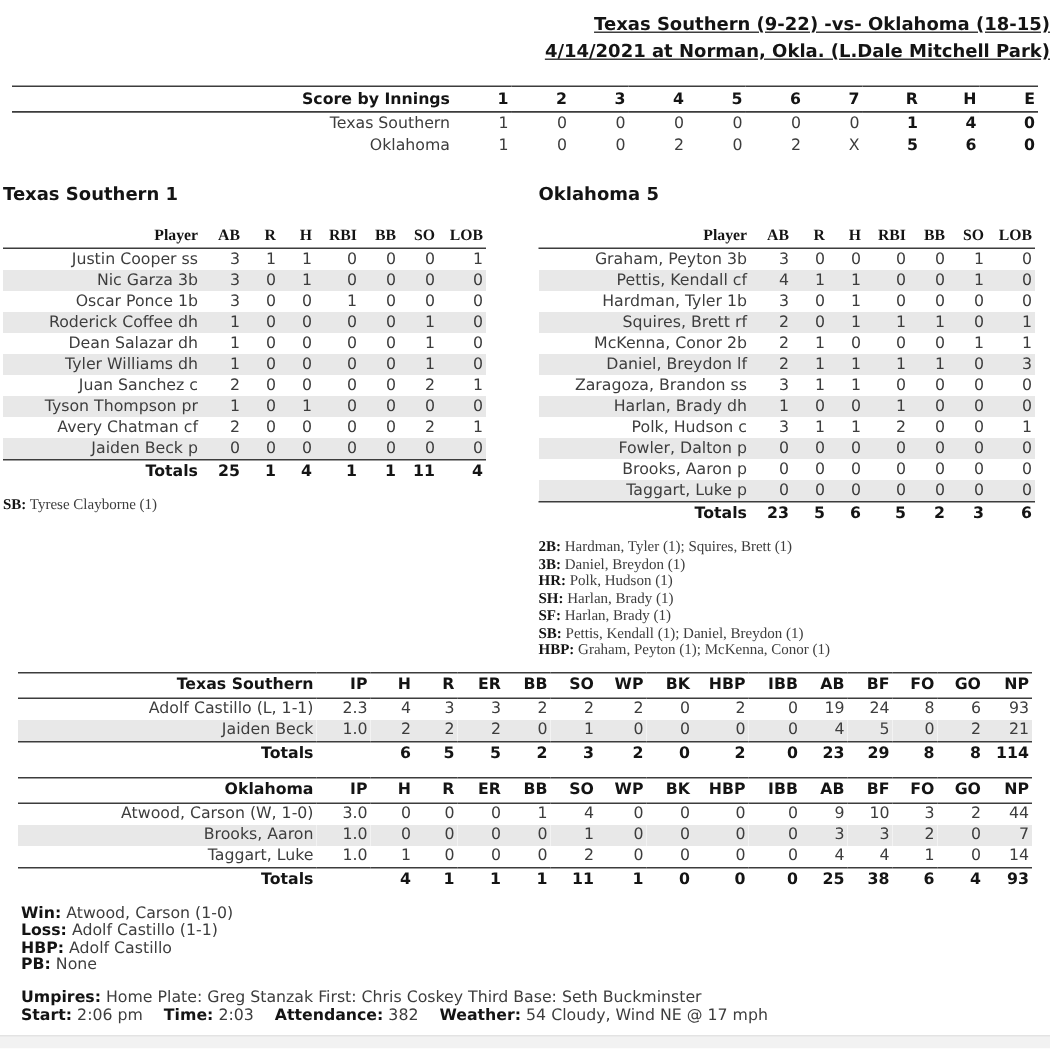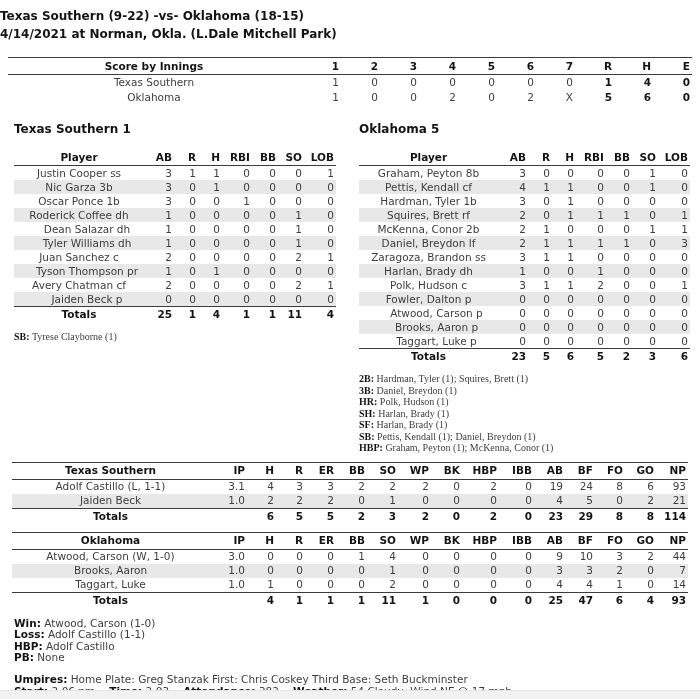--- a/index.html
+++ b/index.html
@@ -1,43 +1,43 @@
 <!DOCTYPE html>
 <html style="--stripe: #e8e8e8; --text: #3d3d3d; --strong: #141414; --line: #3c3c3c; --footer_strip: #f2f2f2;"><head>
 <meta charset="utf-8">
 <style>
   html,body{margin:0;padding:0;}
   body{
     width:700px;height:699px;position:relative;overflow:hidden;background:#fff;
     font-family:"DejaVu Sans","Liberation Sans",sans-serif;
     color:var(--text,#3d3d3d);
   }
-  .title-block{text-align:left;padding-top:7px;}
+  .title-block{text-align:right;padding-top:7px;text-decoration:underline;}
   .title-line{font-weight:bold;color:var(--strong,#141414);font-size:12px;line-height:18px;}
 
   table{border-collapse:collapse;table-layout:fixed;}
   th,td{padding:0 2px 0 0;font-size:10.5px;line-height:13px;white-space:nowrap;overflow:hidden;}
-  .name{text-align:center;}
+  .name{text-align:right;}
   .num{text-align:right;}
   th{font-weight:bold;color:var(--strong,#141414);}
 
   
   .linescore{width:684px;margin:14px 8px 0 8px;}
   .linescore th{border-top:1px solid var(--line,#3c3c3c);border-bottom:1px solid var(--line,#3c3c3c);height:16px;}
   .linescore td{height:15px;}
   .linescore .num{width:37px;}
   .ls-total{font-weight:bold;color:var(--strong,#141414);}
 
   
-  .batting-wrap{display:flex;justify-content:space-between;padding:0 10px 0 14px;margin-top:17px;}
+  .batting-wrap{display:flex;justify-content:space-between;padding:0 10px 0 2px;margin-top:17px;}
   .bat-col-away{width:322px;}
   .bat-col-home{width:331px;}
   .team-title{font-weight:bold;color:var(--strong,#141414);font-size:12px;margin:0 0 14px 0;}
   .stat-table{width:100%;}
-  .stat-table th{border-bottom:1px solid var(--line,#3c3c3c);height:15px;}
+  .stat-table th{border-bottom:1px solid var(--line,#3c3c3c);height:15px;font-family:Liberation Serif, serif;}
   .stat-table td{height:14px;}
   .stat-table tbody tr:nth-child(even){background:var(--stripe,#e8e8e8);}
   .stat-table .c-ab{width:26px}.stat-table .c-r{width:22px}.stat-table .c-h{width:22px}
   .stat-table .c-rbi{width:28px}.stat-table .c-bb{width:24px}.stat-table .c-so{width:24px}.stat-table .c-lob{width:30px}
   tr.totals td{font-weight:bold;color:var(--strong,#141414);border-top:1px solid var(--line,#3c3c3c);height:15px;}
   td.indent{padding-left:16px;}
 
   .notes{margin-top:9px;font-size:10px;line-height:11.5px;font-family:Liberation Serif, serif;}
   .notes b{color:var(--strong,#141414);}
 
@@ -257,21 +257,21 @@
             <th class="num c-r">R</th>
             <th class="num c-h">H</th>
             <th class="num c-rbi">RBI</th>
             <th class="num c-bb">BB</th>
             <th class="num c-so">SO</th>
             <th class="num c-lob">LOB</th>
           </tr>
         </thead>
         <tbody>
           <tr>
-            <td class="name">Graham, Peyton 8b</td>
+            <td class="name">Graham, Peyton 3b</td>
             <td class="num c-ab">3</td>
             <td class="num c-r">0</td>
             <td class="num c-h">0</td>
             <td class="num c-rbi">0</td>
             <td class="num c-bb">0</td>
             <td class="num c-so">1</td>
             <td class="num c-lob">0</td>
           </tr>
           <tr>
             <td class="name">Pettis, Kendall cf</td>
@@ -348,30 +348,20 @@
             <td class="num c-ab">3</td>
             <td class="num c-r">1</td>
             <td class="num c-h">1</td>
             <td class="num c-rbi">2</td>
             <td class="num c-bb">0</td>
             <td class="num c-so">0</td>
             <td class="num c-lob">1</td>
           </tr>
           <tr>
             <td class="name">Fowler, Dalton p</td>
-            <td class="num c-ab">0</td>
-            <td class="num c-r">0</td>
-            <td class="num c-h">0</td>
-            <td class="num c-rbi">0</td>
-            <td class="num c-bb">0</td>
-            <td class="num c-so">0</td>
-            <td class="num c-lob">0</td>
-          </tr>
-          <tr>
-            <td class="name indent">Atwood, Carson p</td>
             <td class="num c-ab">0</td>
             <td class="num c-r">0</td>
             <td class="num c-h">0</td>
             <td class="num c-rbi">0</td>
             <td class="num c-bb">0</td>
             <td class="num c-so">0</td>
             <td class="num c-lob">0</td>
           </tr>
           <tr>
             <td class="name indent">Brooks, Aaron p</td>
@@ -437,21 +427,21 @@
           <th class="num c-m">AB</th>
           <th class="num c-bf">BF</th>
           <th class="num c-bf">FO</th>
           <th class="num c-m">GO</th>
           <th class="num c-np">NP</th>
         </tr>
       </thead>
       <tbody>
         <tr>
           <td class="name">Adolf Castillo (L, 1-1)</td>
-          <td class="num c-ip">3.1</td>
+          <td class="num c-ip">2.3</td>
           <td class="num c-s">4</td>
           <td class="num c-s">3</td>
           <td class="num c-m">3</td>
           <td class="num c-m">2</td>
           <td class="num c-m">2</td>
           <td class="num c-wp">2</td>
           <td class="num c-m">0</td>
           <td class="num c-hbp">2</td>
           <td class="num c-ibb">0</td>
           <td class="num c-m">19</td>
@@ -584,21 +574,21 @@
           <td class="num c-s">4</td>
           <td class="num c-s">1</td>
           <td class="num c-m">1</td>
           <td class="num c-m">1</td>
           <td class="num c-m">11</td>
           <td class="num c-wp">1</td>
           <td class="num c-m">0</td>
           <td class="num c-hbp">0</td>
           <td class="num c-ibb">0</td>
           <td class="num c-m">25</td>
-          <td class="num c-bf">47</td>
+          <td class="num c-bf">38</td>
           <td class="num c-bf">6</td>
           <td class="num c-m">4</td>
           <td class="num c-np">93</td>
         </tr>
       </tfoot>
     </table>
 </div>
 
 <div class="decisions">
     <div><b>Win:</b> Atwood, Carson (1-0)</div>

